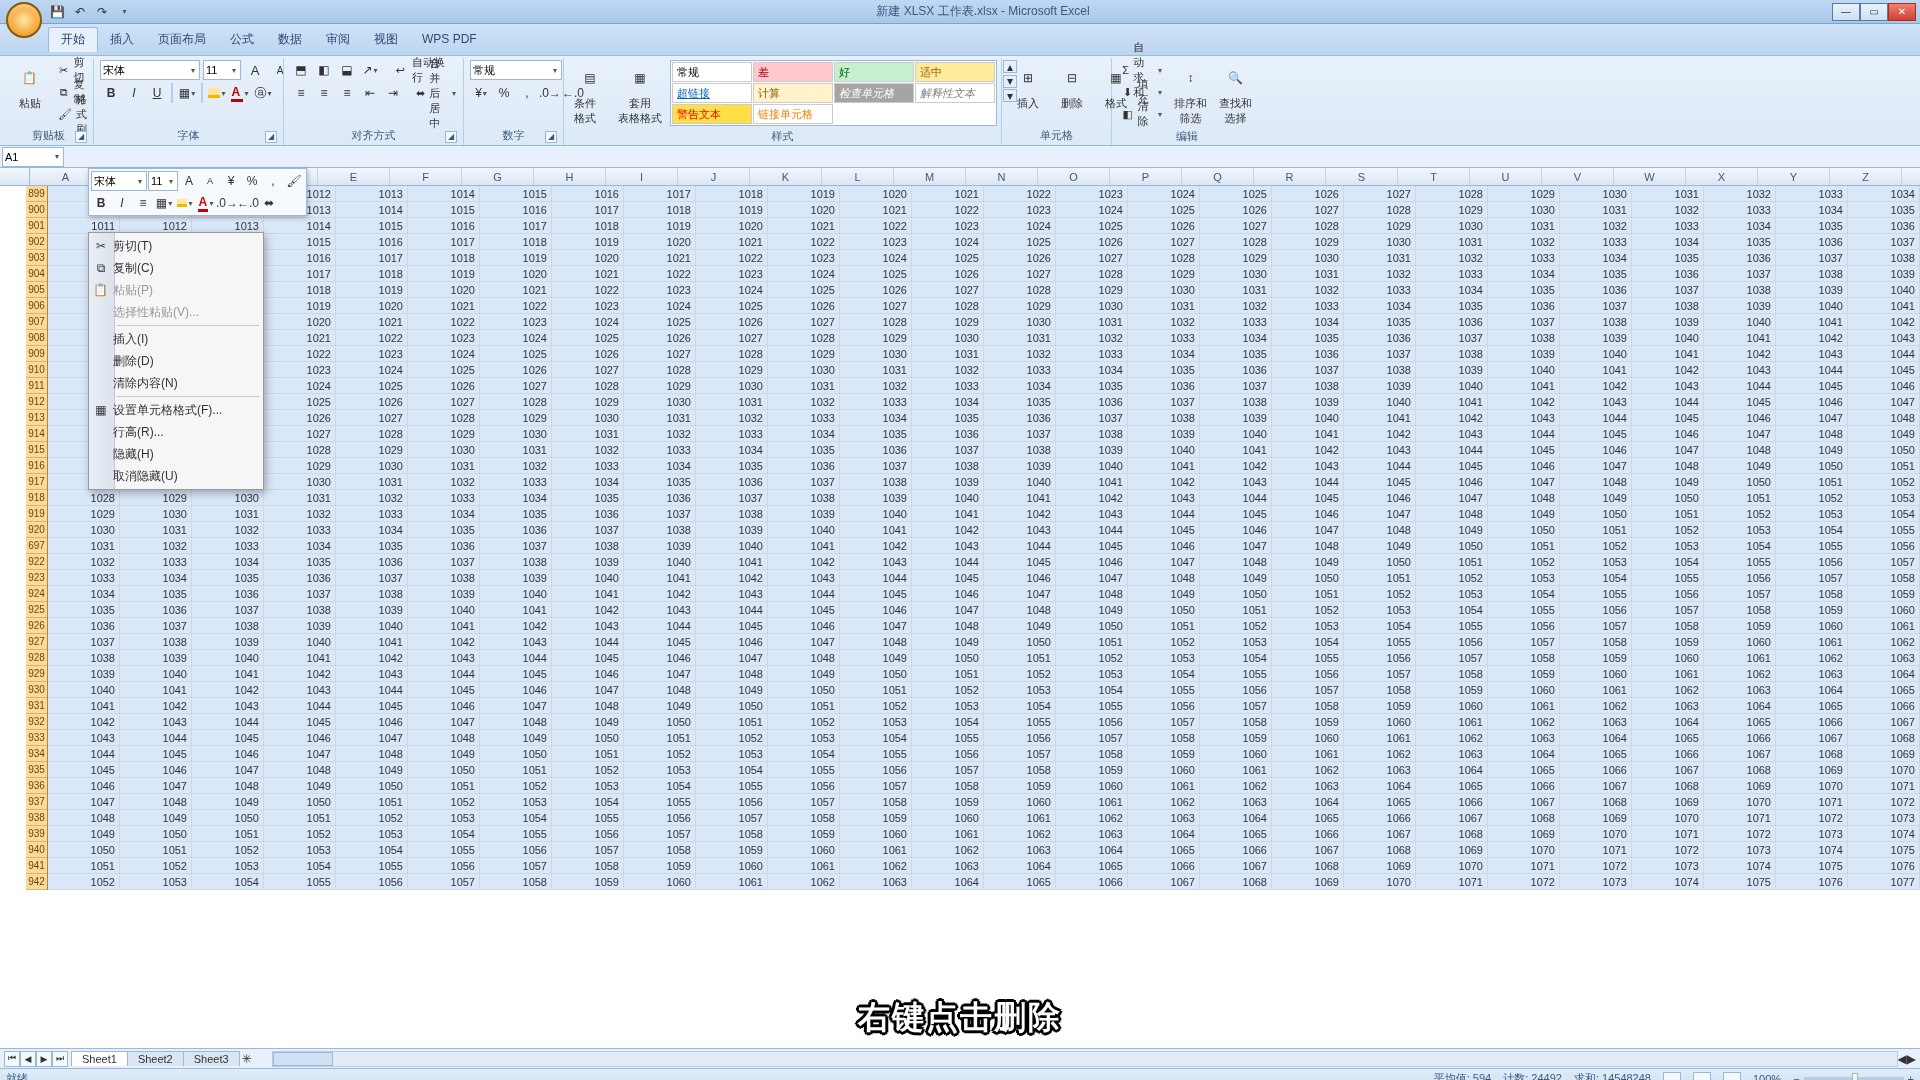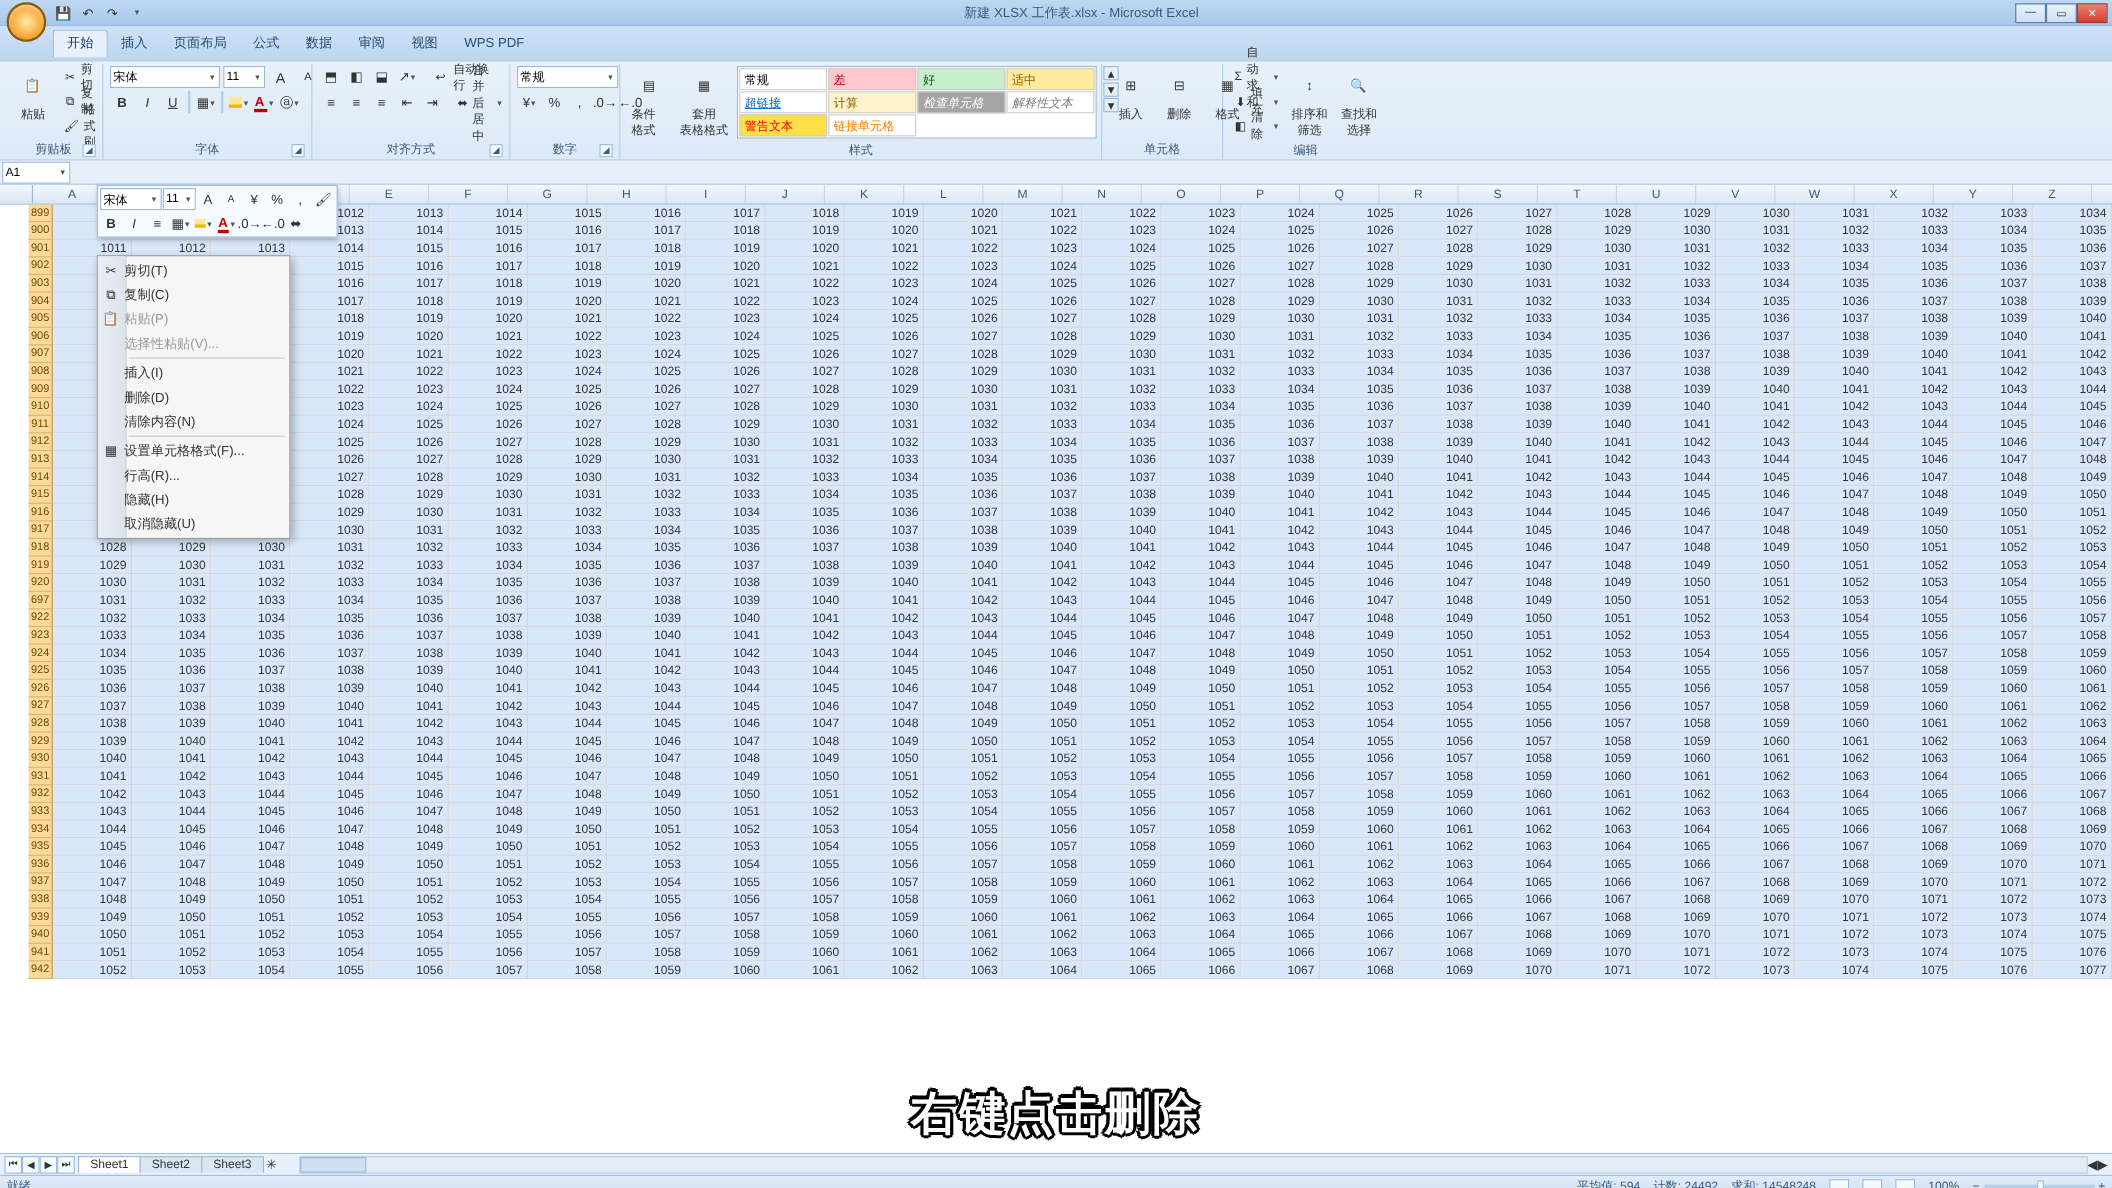--- a/index.html
+++ b/index.html
@@ -84,21 +84,21 @@
 
 
 .statusbar { height: 20px; background: linear-gradient(#e0ecf8,#cfe0f2); border-top: 1px solid #9ab8d9; display: flex; align-items: center; padding: 0 6px; font-size: 11px; color: #3b5a7a; gap: 12px; }
 .statusbar .spacer { flex: 1; }
 .statusbar .viewbtn { width: 18px; height: 14px; border: 1px solid #9ab8d9; background: #f4f9fe; }
 .statusbar .zoom { display: flex; align-items: center; gap: 4px; }
 .statusbar .ztrack { width: 100px; height: 4px; background: #b5cde5; position: relative; }
 .statusbar .zthumb { position: absolute; left: 48px; top: -4px; width: 6px; height: 12px; background: #f4f9fe; border: 1px solid #9ab8d9; }
 
 
-.caption { position: absolute; left: 50%; transform: translateX(-50%); bottom: 40px; font-size: 42px; font-weight: 900; color: #fff; text-shadow: -3px 0 #000, 3px 0 #000, 0 -3px #000, 0 3px #000, -2px -2px #000, 2px 2px #000, -2px 2px #000, 2px -2px #000; letter-spacing: 2px; z-index: 60; pointer-events: none; margin-top: 10px; }
+.caption { position: absolute; left: 50%; transform: translateX(-50%); bottom: 40px; font-size: 32px; font-weight: 900; color: #fff; text-shadow: -3px 0 #000, 3px 0 #000, 0 -3px #000, 0 3px #000, -2px -2px #000, 2px 2px #000, -2px 2px #000, 2px -2px #000; letter-spacing: 2px; z-index: 60; pointer-events: none; margin-top: 10px; }
 
 .arrow-down::after{content:"▾";font-size:8px;margin-left:1px;color:#555;}
 </style>
 </head>
 <body>
 
 <div class="titlebar">
   <div class="office-btn"></div>
   <div class="qat" style="margin-left:44px">
     <div class="qat-btn">💾</div>

